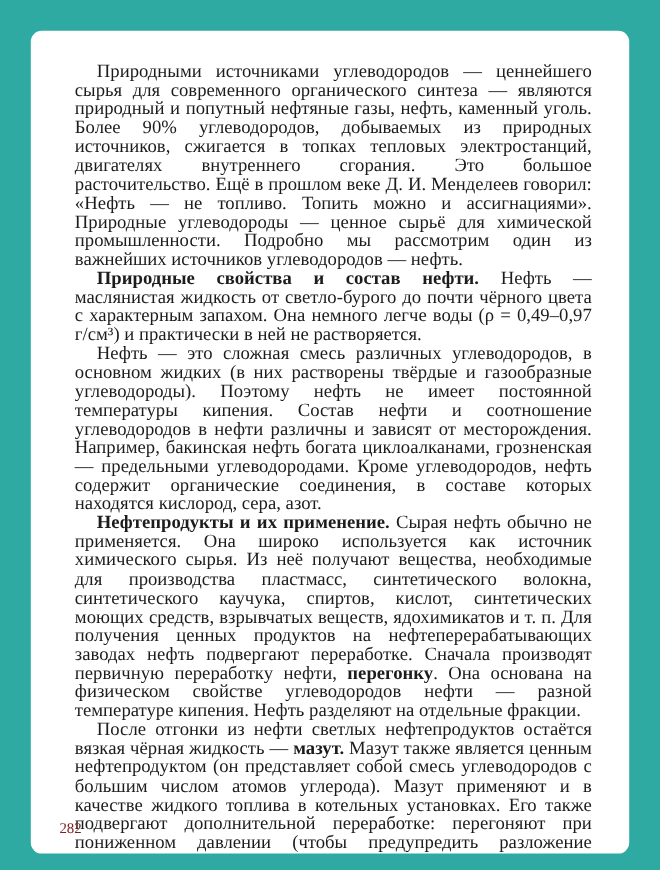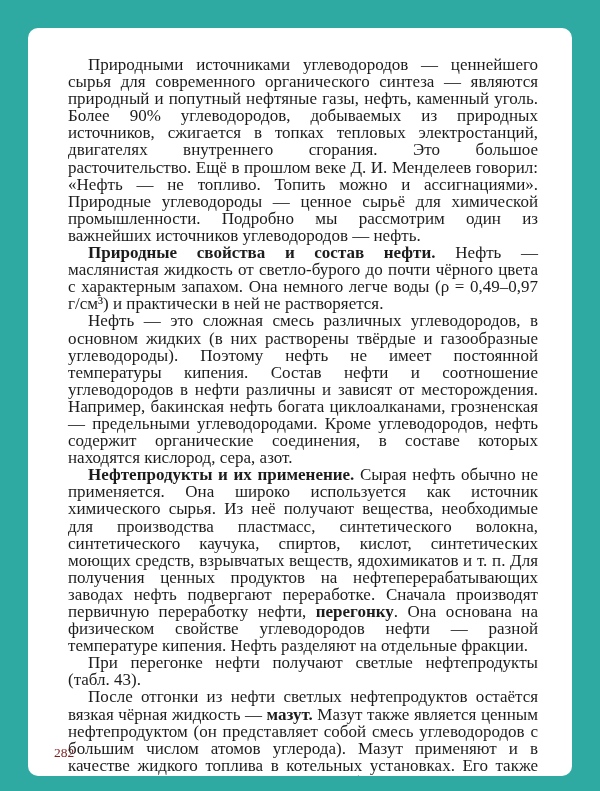--- a/index.html
+++ b/index.html
@@ -68,22 +68,19 @@
       <p>
         <span class="b">Природные свойства и состав нефти.</span><span> Нефть — маслянистая жидкость от светло-бурого до почти чёрного цвета с характерным запахом. Она немного легче воды (ρ = 0,49–0,97 г/см³) и практически в ней не растворяется.</span>
       </p>
       <p>
         <span>Нефть — это сложная смесь различных углеводородов, в основном жидких (в них растворены твёрдые и газообразные углеводороды). Поэтому нефть не имеет постоянной температуры кипения. Состав нефти и соотношение углеводородов в нефти различны и зависят от месторождения. Например, бакинская нефть богата циклоалканами, грозненская — предельными углеводородами. Кроме углеводородов, нефть содержит органические соединения, в составе которых находятся кислород, сера, азот.</span>
       </p>
       <p>
         <span class="b">Нефтепродукты и их применение.</span><span> Сырая нефть обычно не применяется. Она широко используется как источник химического сырья. Из неё получают вещества, необходимые для производства пластмасс, синтетического волокна, синтетического каучука, спиртов, кислот, синтетических моющих средств, взрывчатых веществ, ядохимикатов и т. п. Для получения ценных продуктов на нефтеперерабатывающих заводах нефть подвергают переработке. Сначала производят первичную переработку нефти, </span><span class="b">перегонку</span><span>. Она основана на физическом свойстве углеводородов нефти — разной температуре кипения. Нефть разделяют на отдельные фракции.</span>
       </p>
       <p>
-        <span>При перегонке нефти получают светлые нефтепродукты (табл. 43).</span>
-      </p>
-      <p>
         <span>После отгонки из нефти светлых нефтепродуктов остаётся вязкая чёрная жидкость — </span><span class="b">мазут.</span><span> Мазут также является ценным нефтепродуктом (он представляет собой смесь углеводородов с большим числом атомов углерода). Мазут применяют и в качестве жидкого топлива в котельных установках. Его также подвергают дополнительной переработке: перегоняют при пониженном давлении (чтобы предупредить разложение углеводородов) и выделяют смазочные масла: веретённое, машинное, цилиндровое и др. Из мазута некоторых сортов нефти получают вазелин и парафин. Мазут подвергают также химической переработке и получают дополнительное количество бензина.</span>
       </p>
     </div>
 
     <div class="page-number" style="color: #7f1d1d;">282</div>
   </div>
 </div>
 
 </body></html>

